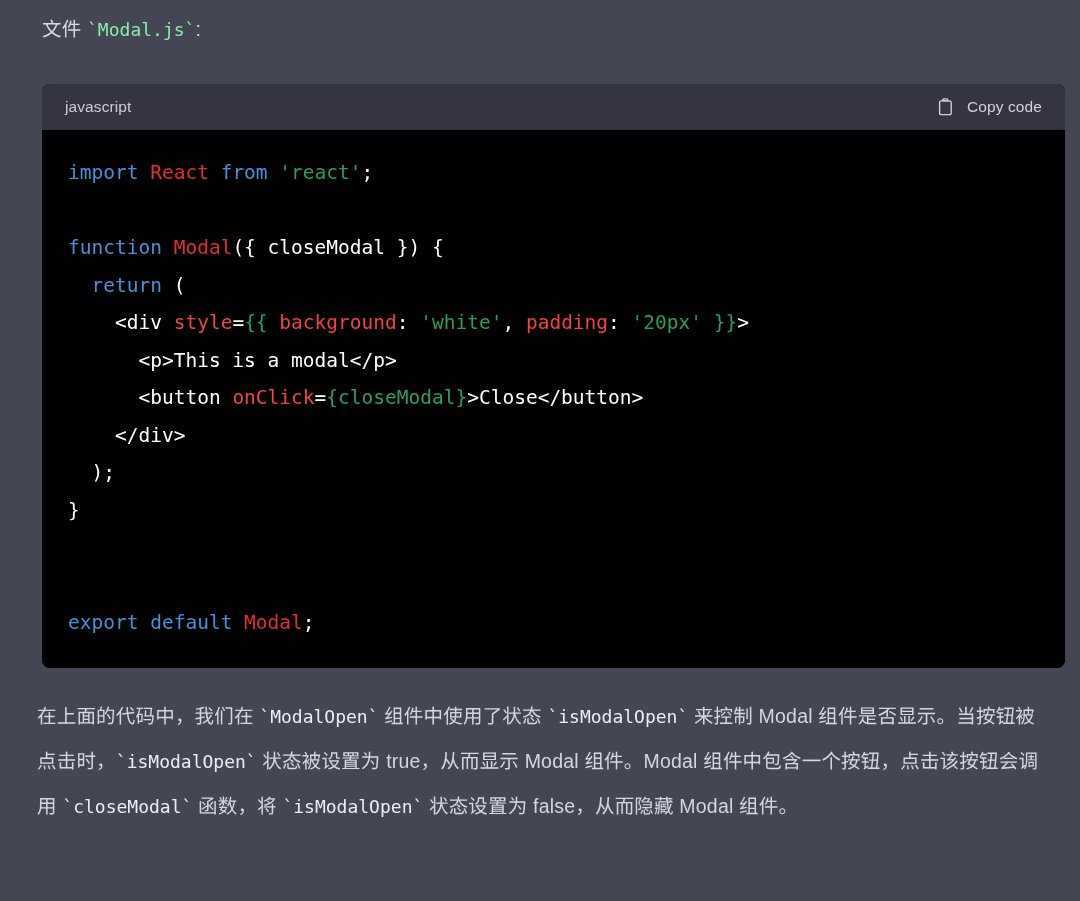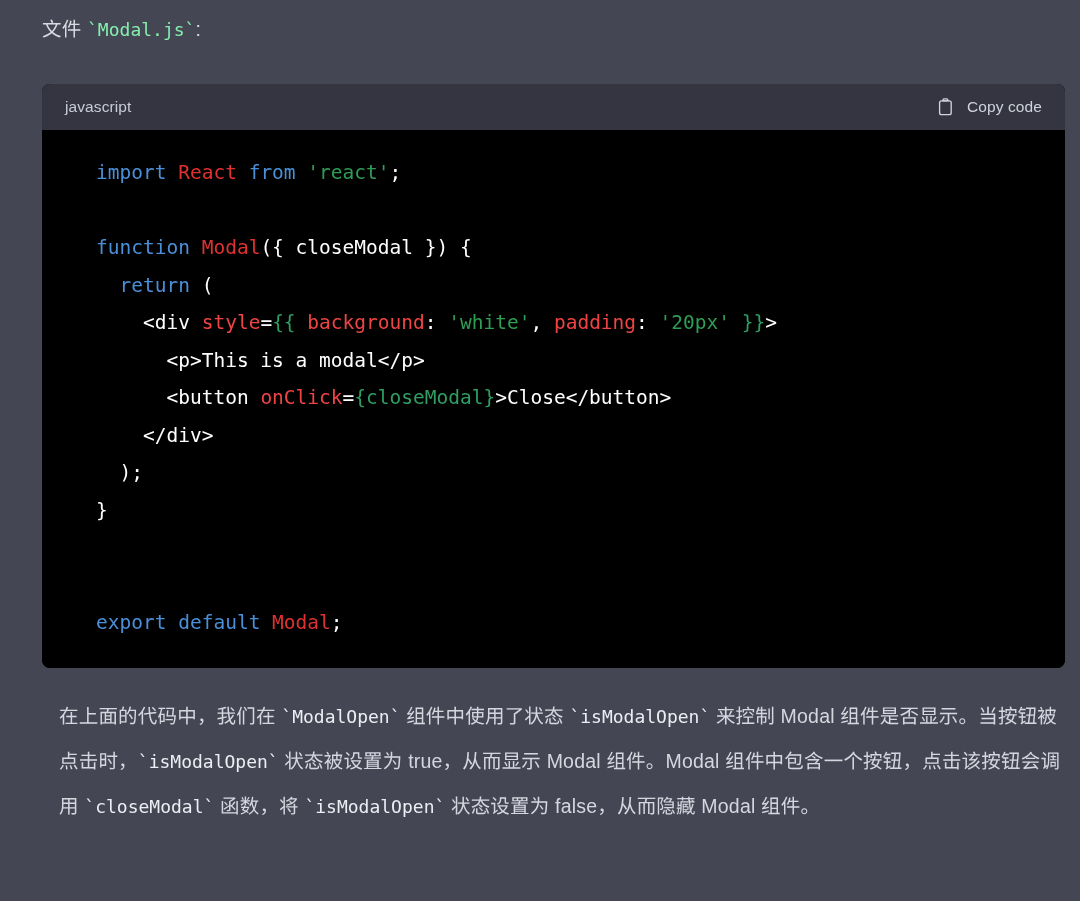--- a/index.html
+++ b/index.html
@@ -85,34 +85,34 @@
   .code-body {
     background: #000000;
     padding: 24px 0 26px 0;
     font-family: "DejaVu Sans Mono", "Liberation Mono", monospace;
     font-size: 19.5px;
     line-height: 37.5px;
     color: #ffffff;
     white-space: pre;
     overflow: hidden;
   }
-  .code-body .ln { padding: 0 26px; min-height: 37.5px; margin-left: 28px; }
+  .code-body .ln { padding: 0 26px; min-height: 37.5px; }
 
   
   .t-kw   { color: #4a90d9; }
   .t-id   { color: #e03131; }
   .t-str  { color: #2e9e55; }
   .t-attr { color: #ef4444; }
   .t-brace{ color: #2f9e63; }
   .t-plain{ color: #ffffff; }
 
   
   .explain {
     position: absolute;
-    left: 59px;
+    left: 37px;
     top: 694px;
     width: 1010px;
     margin: 0;
     font-size: 19.5px;
     line-height: 44px;
     color: #d5d7df;
     letter-spacing: .2px;
     text-align: left;
   }
   .explain .mono {

